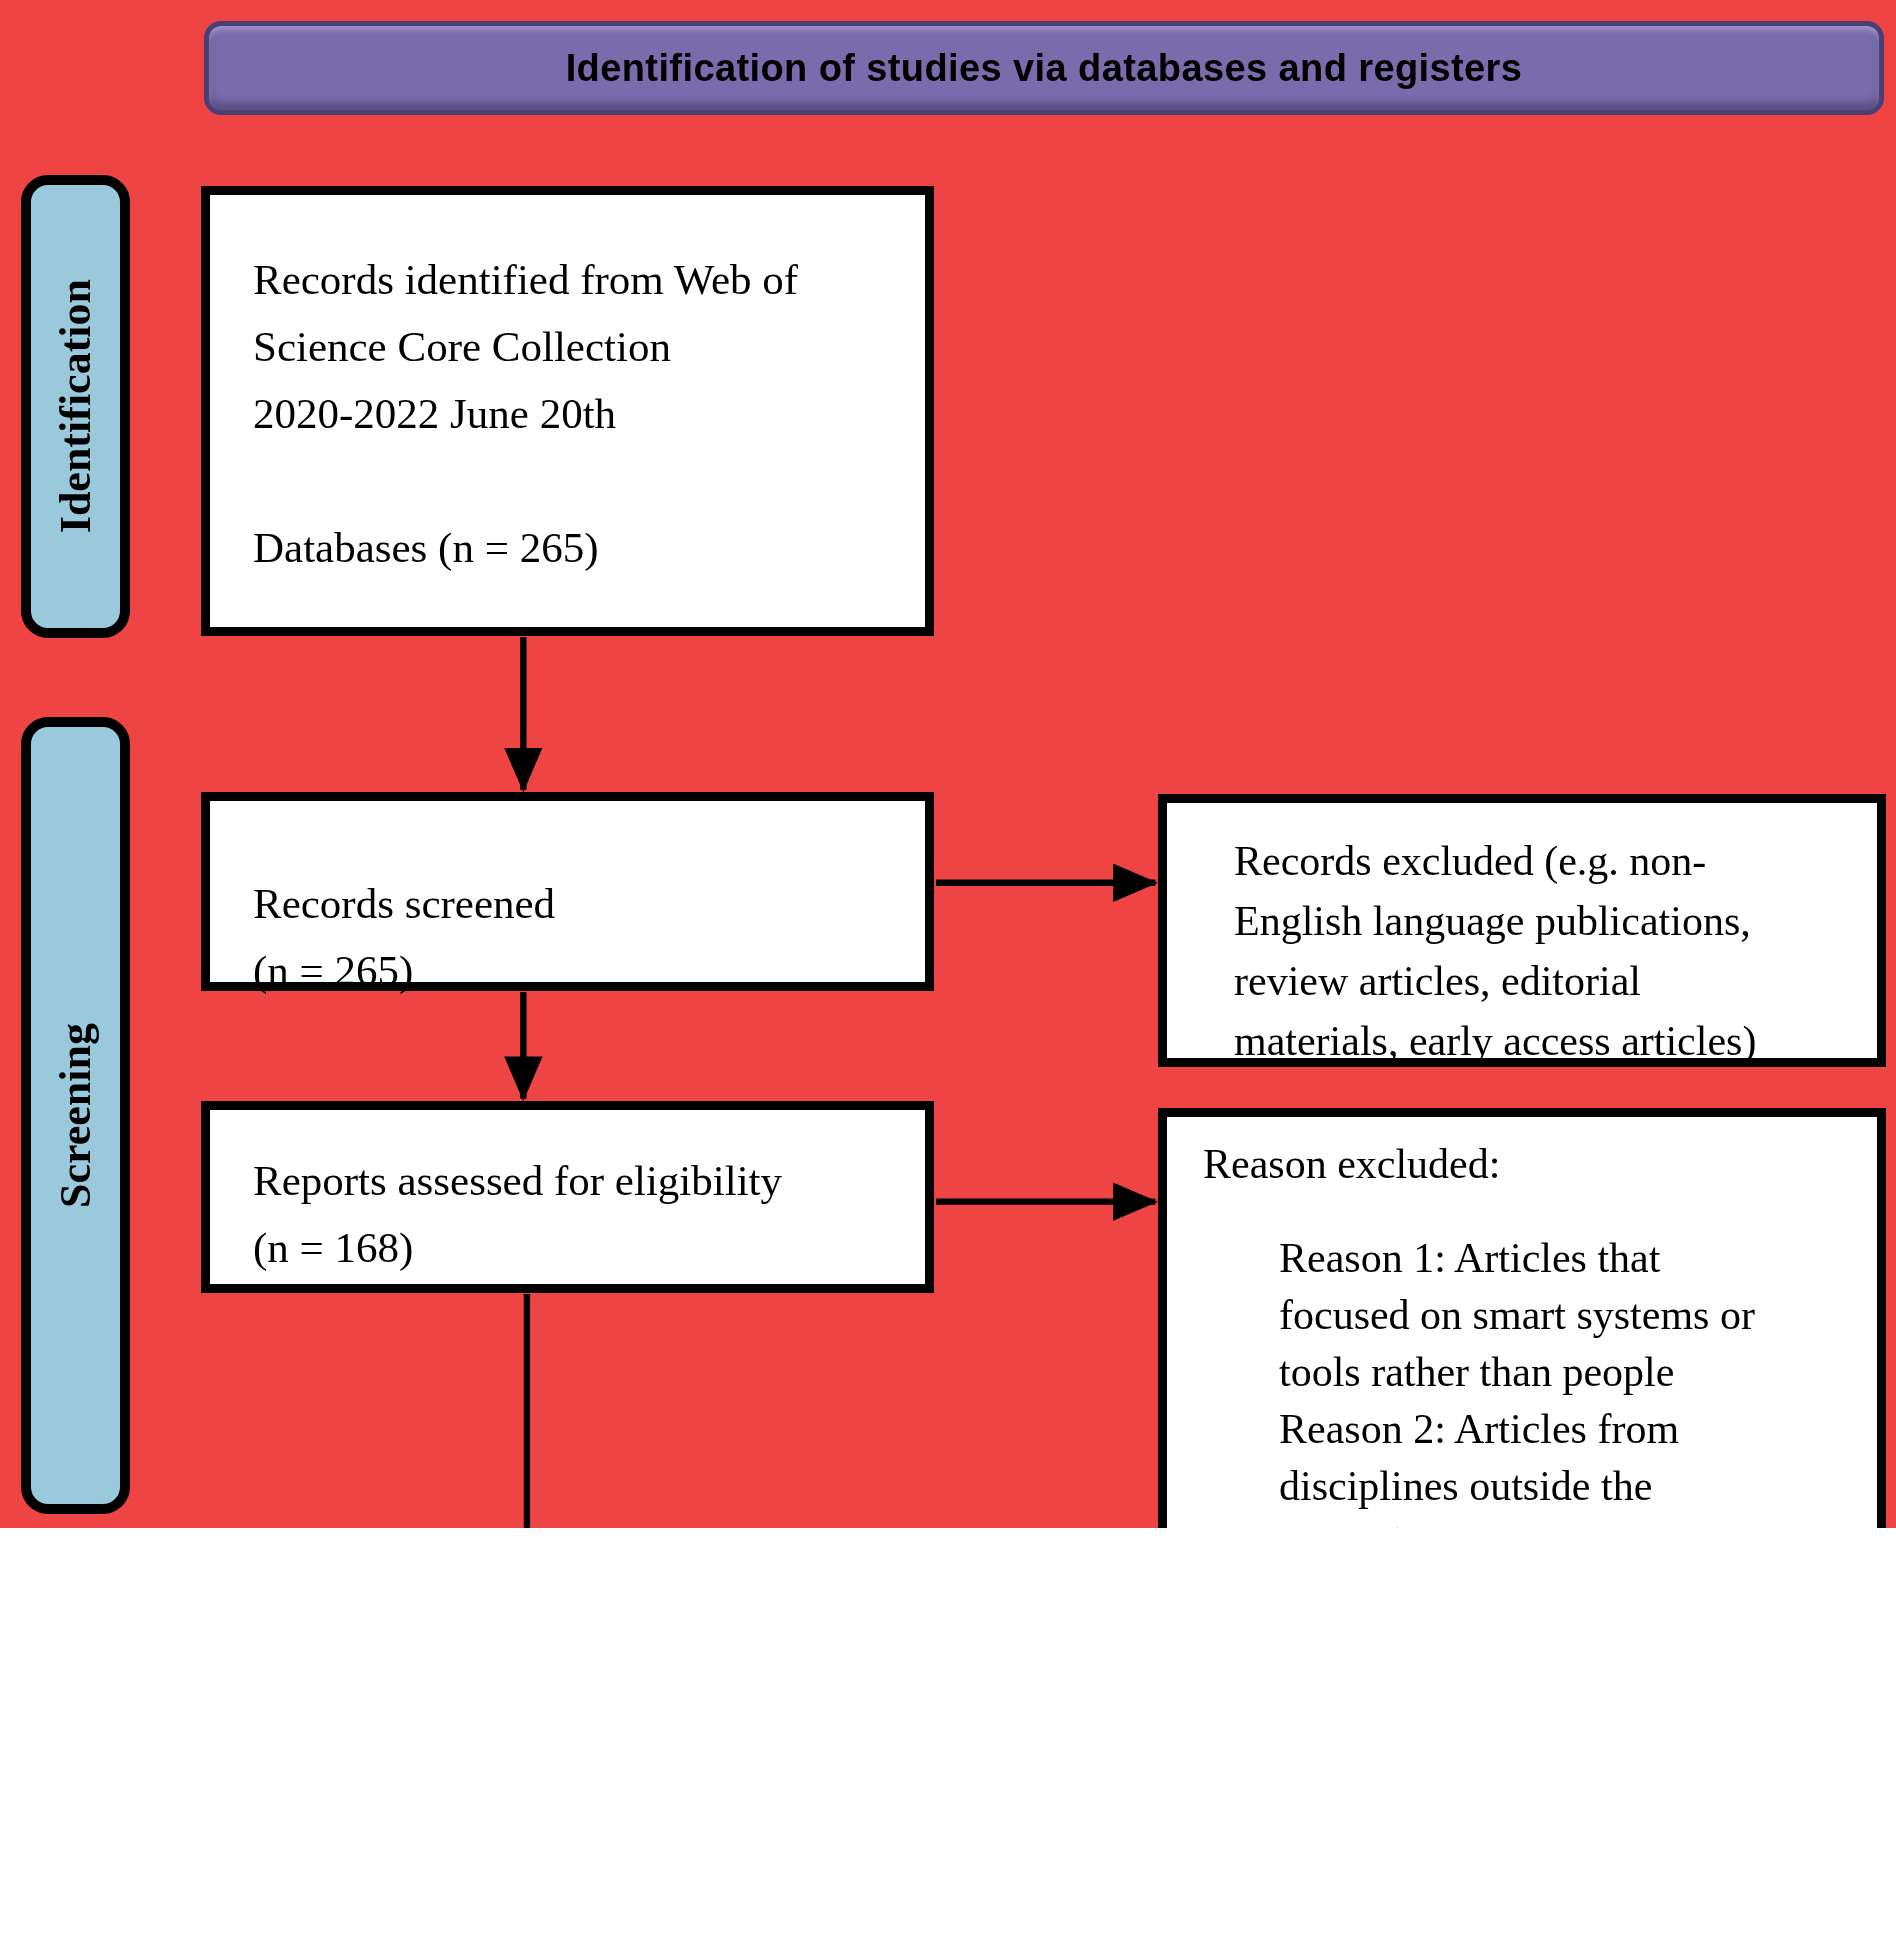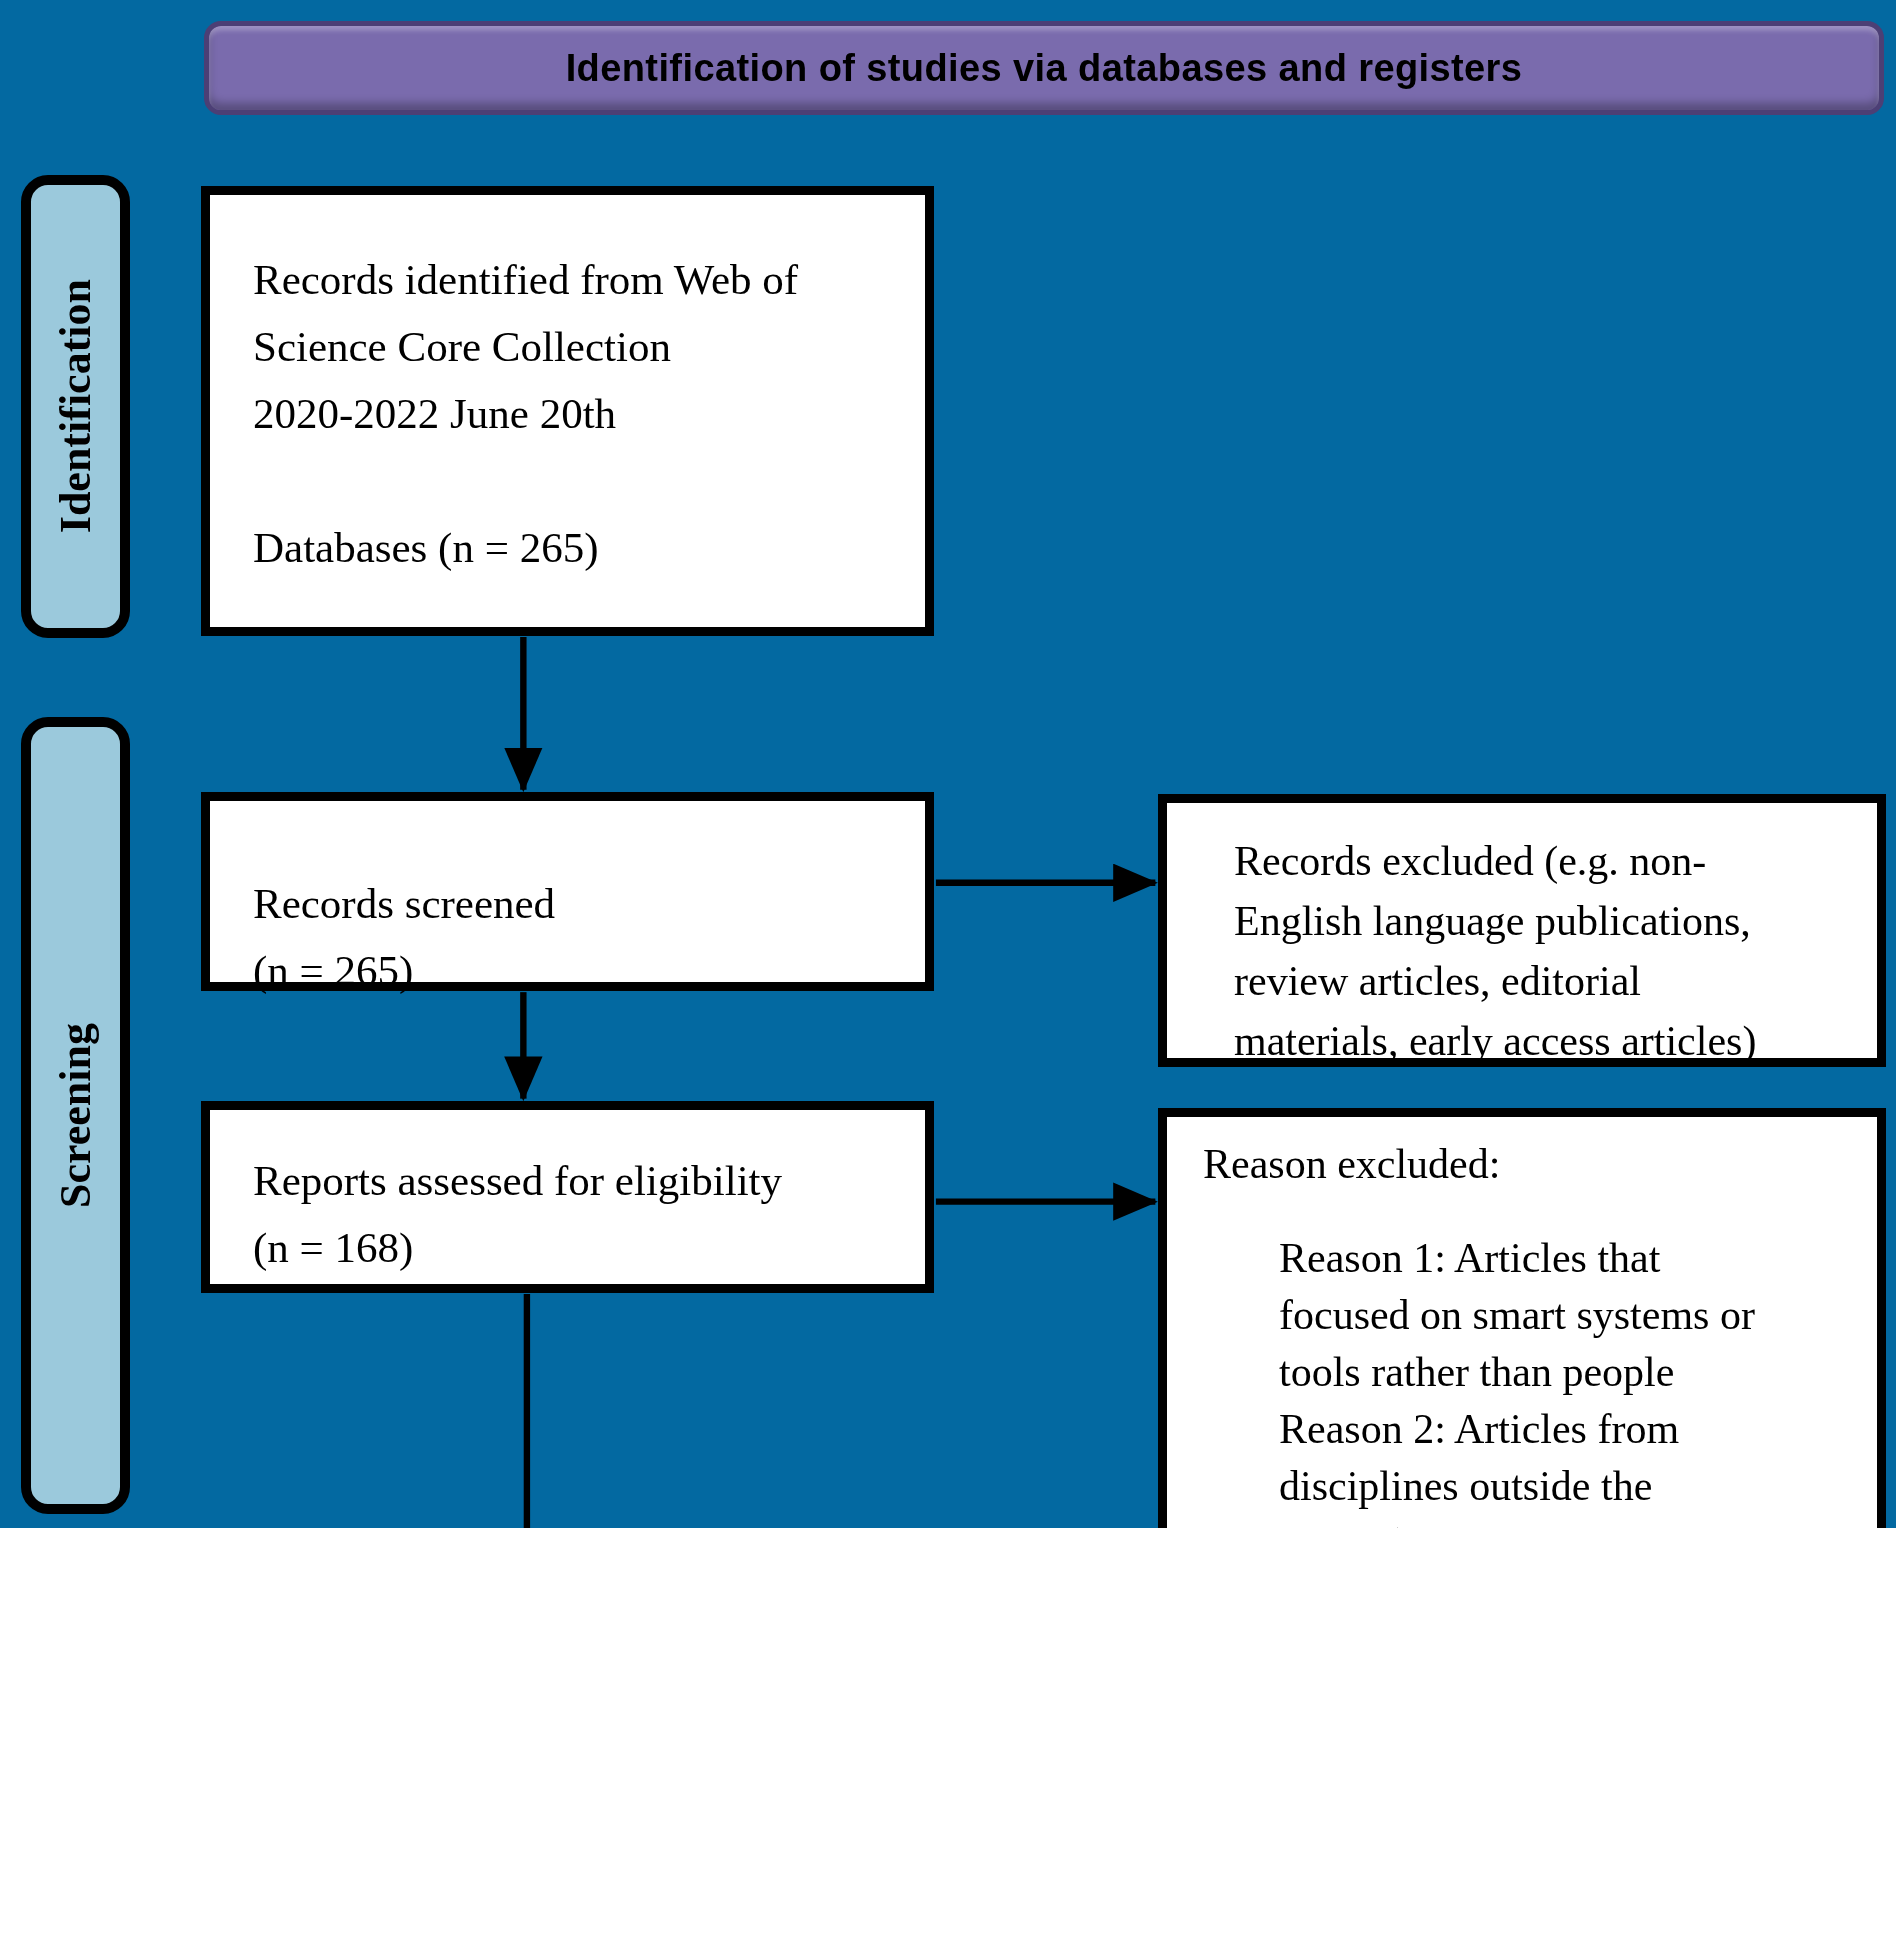--- a/index.html
+++ b/index.html
@@ -9,21 +9,21 @@
     --box-border: #000000;
     --box-bg: #ffffff;
     --text-color: #000000;
   }
   * { margin: 0; padding: 0; box-sizing: border-box; }
   html, body { background: #ffffff; }
   .canvas {
     position: relative;
     width: 1896px;
     height: 1528px;
-    background: #0369a1;
+    background: #ef4444;
     font-family: "Liberation Serif", "DejaVu Serif", serif;
     color: var(--text-color);
   }
 
   
   .banner {
     position: absolute;
     left: 204px; top: 21px;
     width: 1680px; height: 94px;
     background: var(--header-bg);

